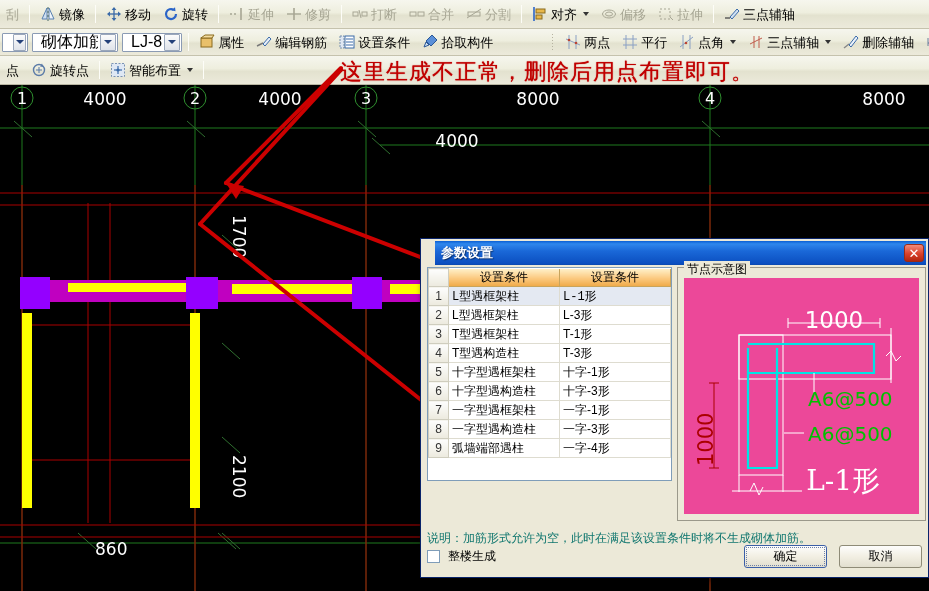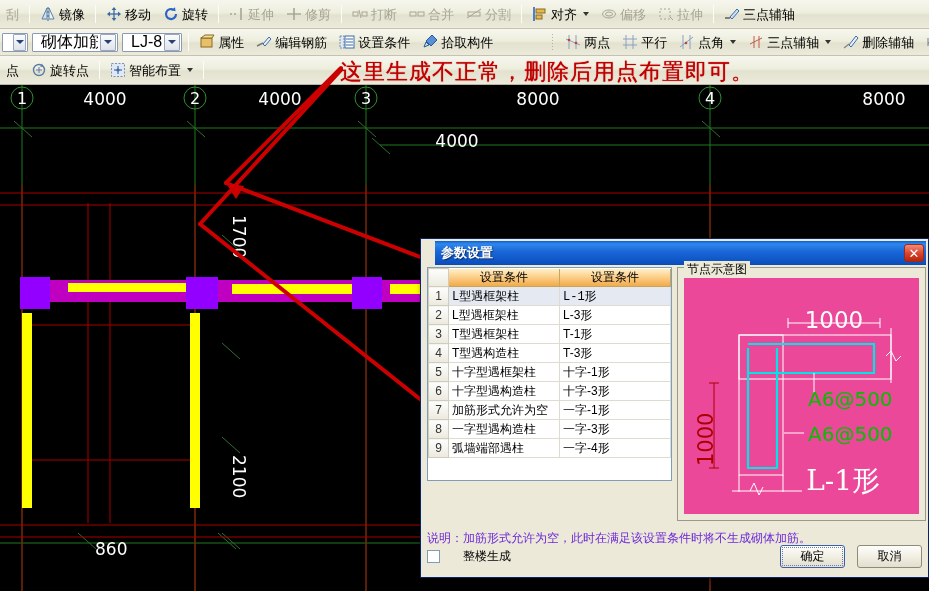--- a/index.html
+++ b/index.html
@@ -159,33 +159,33 @@
     background: #ece9d8; padding: 0 3px; font-size: 12px; color: #000;
   }
   #preview-canvas {
     position: absolute; left: 6px; top: 10px; right: 6px; bottom: 6px;
     background: #ec4899; overflow: hidden;
   }
 
   
   #note-box {
     position: absolute; left: 4px; top: 258px; right: 17px; height: 26px;
-    display: flex; align-items: center; font-size: 12px; color: #6d28d9;
+    display: flex; align-items: center; font-size: 12px; color: #0f766e;
   }
   #footer {
     position: absolute; left: 4px; right: 4px; bottom: 4px; height: 30px;
     display: flex; align-items: center;
   }
-  .chk { display: inline-flex; align-items: center; gap: 23px; font-size: 12px; }
+  .chk { display: inline-flex; align-items: center; gap: 8px; font-size: 12px; }
   .chkbox {
     width: 13px; height: 13px; background: #fff;
     border: 1px solid #7f9db9; display: inline-block;
   }
   .btn {
-    width: 65px; height: 23px;
+    width: 83px; height: 23px;
     background: linear-gradient(to bottom,#fdfdfc,#f2efe3 50%,#e2dfcf);
     border: 1px solid #8e8b77; border-radius: 3px;
     font-size: 12px; color: #000;
     display: flex; align-items: center; justify-content: center;
   }
   .btn.default { border: 1px solid #3b5fa8; outline: 1px dotted #6c7fa8; outline-offset: -3px; }
   #btnrow { margin-left: auto; display: flex; gap: 12px; }
 </style>
 </head>
 <body>
@@ -683,21 +683,21 @@
               <td class="cond">十字型遇框架柱</td>
               <td class="form">十字-1形</td>
             </tr>
             <tr>
               <td class="idx">6</td>
               <td class="cond">十字型遇构造柱</td>
               <td class="form">十字-3形</td>
             </tr>
             <tr>
               <td class="idx">7</td>
-              <td class="cond">加筋形式允许为空</td>
+              <td class="cond">一字型遇框架柱</td>
               <td class="form">一字-1形</td>
             </tr>
             <tr>
               <td class="idx">8</td>
               <td class="cond">一字型遇构造柱</td>
               <td class="form">一字-3形</td>
             </tr>
             <tr>
               <td class="idx">9</td>
               <td class="cond">弧墙端部遇柱</td>

